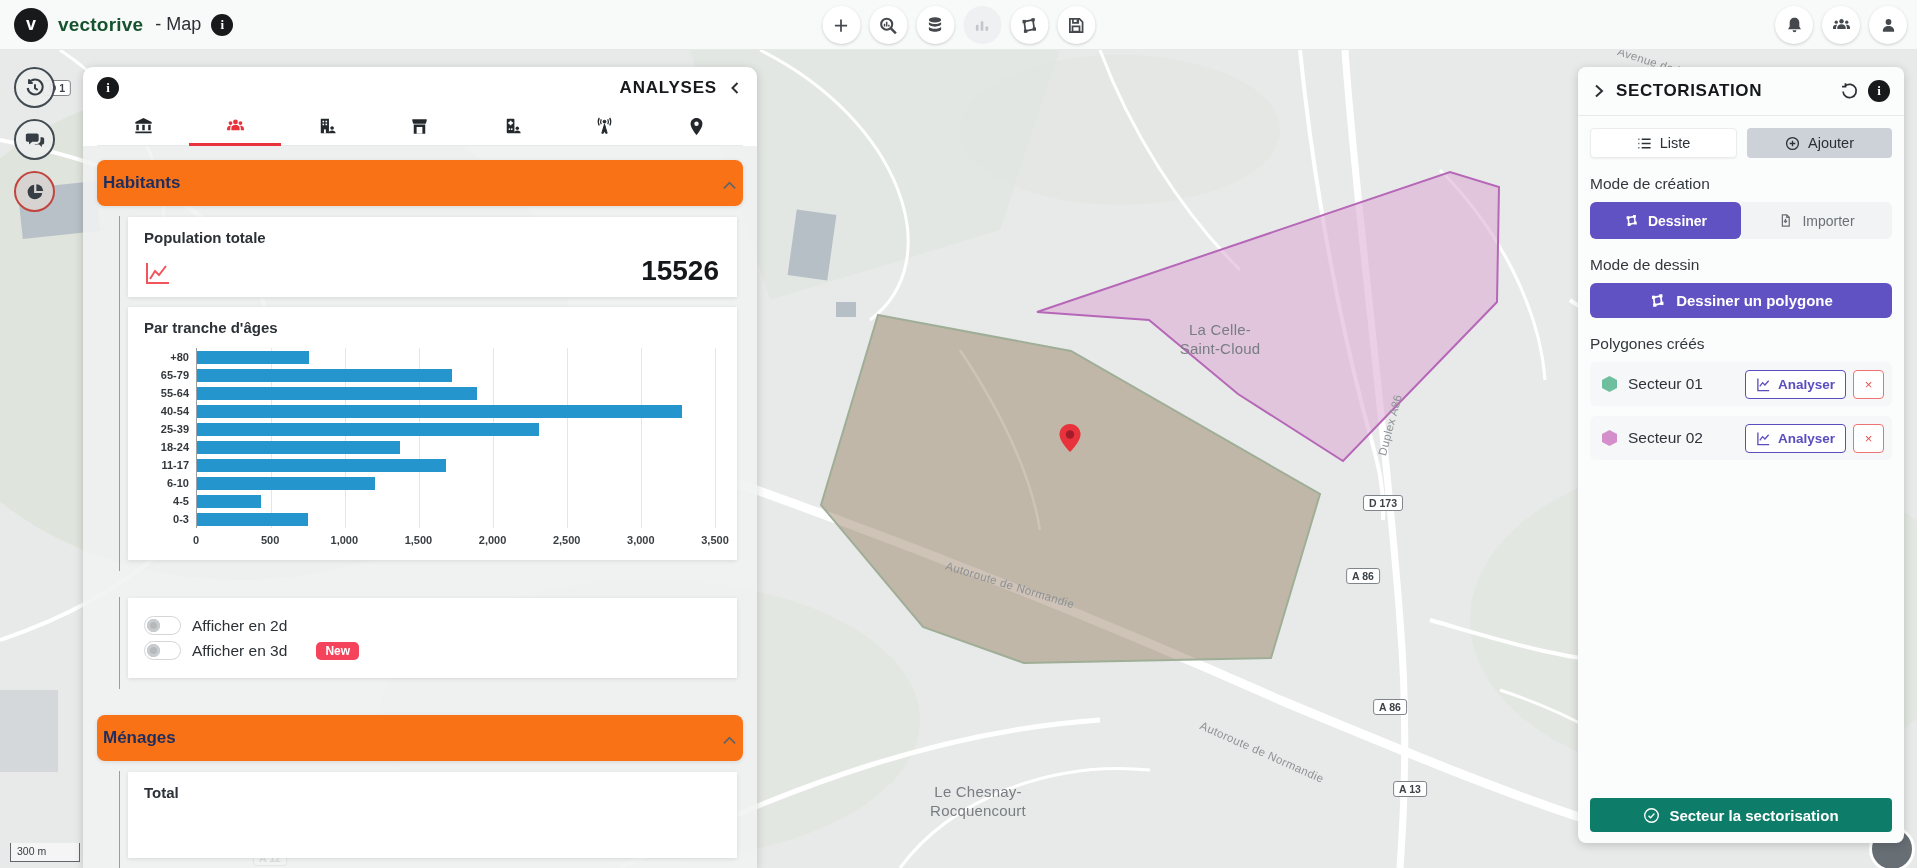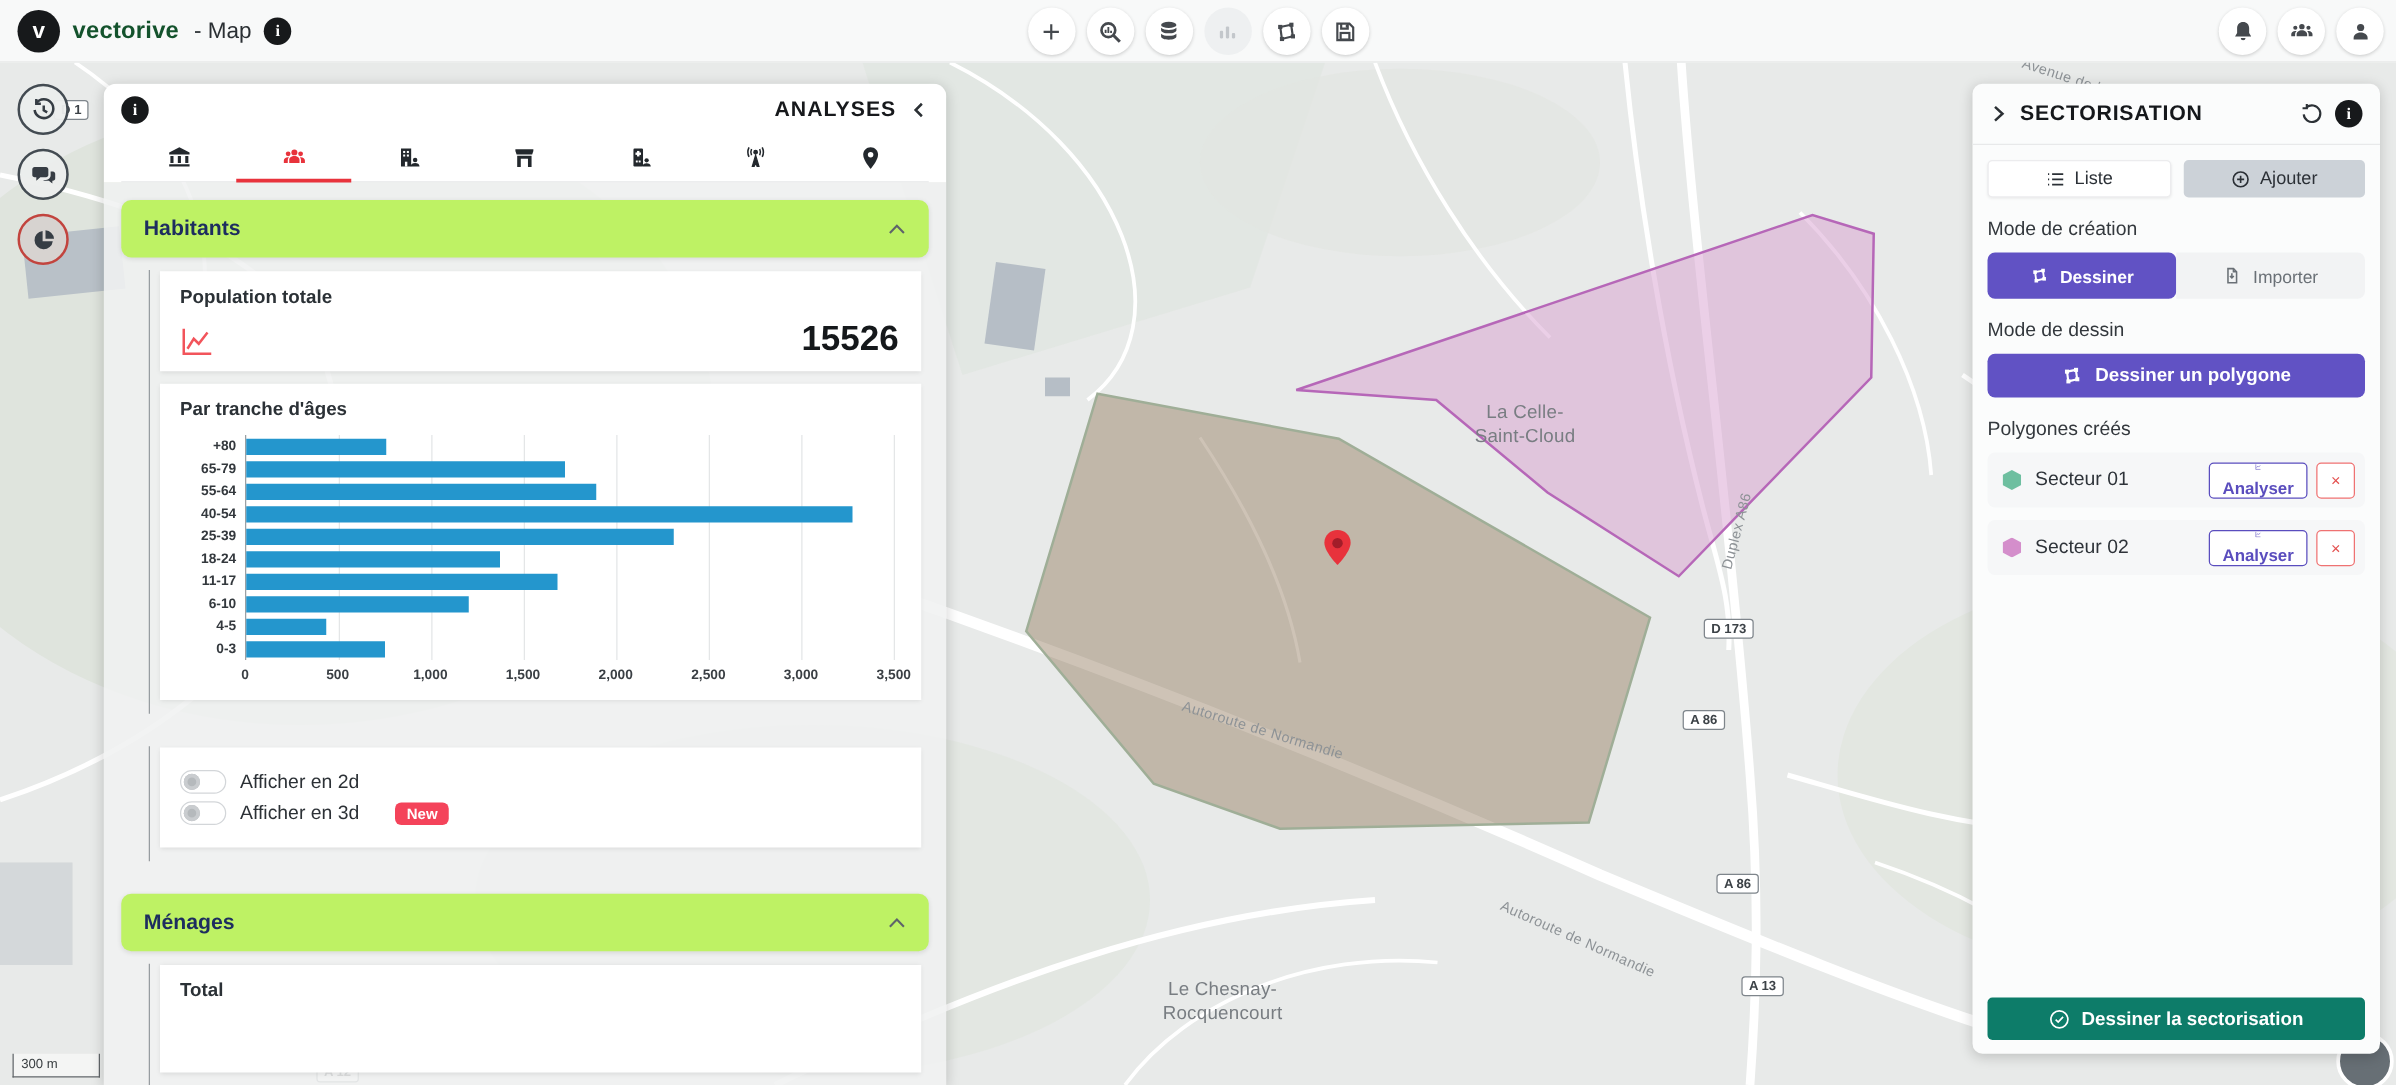--- a/index.html
+++ b/index.html
@@ -58,22 +58,22 @@
   #an-title { margin-left:auto; font-size:17px; font-weight:800; color:#17191c; letter-spacing:.8px; }
   .chev { width:16px; height:16px; margin-left:10px; color:#2b3034; }
   #an-tabs { display:flex; margin-top:8px; border-bottom:1px solid #e6e8e9; }
   .an-tab { flex:1; display:flex; align-items:center; justify-content:center; height:38px;
     color:#23282d; cursor:pointer; position:relative; }
   .an-tab svg { width:23px; height:23px; }
   .an-tab.active { color:#e8333c; }
   .an-tab.active::after { content:""; position:absolute; left:50%; transform:translateX(-50%);
     bottom:-1px; width:92px; height:3px; background:#e8333c; }
   #an-body { flex:1; background:rgba(240,241,241,.88); padding:14px 14px 0 14px; overflow:hidden; }
-  .section-head { background:#bef264; border-radius:8px; box-shadow:0 1px 4px rgba(0,0,0,.10);
-    padding:13px 18px; display:flex; align-items:center; cursor:pointer; }
+  .section-head { background:#f97316; border-radius:8px; box-shadow:0 1px 4px rgba(0,0,0,.10);
+    padding:13px 6px; display:flex; align-items:flex-end; cursor:pointer; }
   .section-head .t { font-size:17px; font-weight:800; color:#1d2d5f; }
   .section-head .sub { font-size:16px; color:#2e343a; margin-left:6px; font-weight:400; }
   .section-head svg { width:15px; height:15px; margin-left:auto; color:#5e646a; }
   .section-body { margin:10px 6px 26px 22px; border-left:1px solid #979da1; padding:1px 0; }
   .card { background:#fff; border-radius:0; box-shadow:0 1px 4px rgba(0,0,0,.10);
     margin:0 0 10px 8px; padding:12px 16px; position:relative; }
   .card-title { font-size:15px; font-weight:700; color:#2b3136; }
   #pop-card { height:80px; }
   #pop-icon { position:absolute; left:16px; bottom:12px; color:#f2545b; width:28px; height:24px; }
   #pop-value { position:absolute; right:18px; bottom:10px; font-size:28px; font-weight:800; color:#15181b; }
@@ -128,21 +128,21 @@
   #btn-poly { width:100%; height:35px; background:#6152c4; color:#fff; border:none;
     border-radius:6px; font-size:15px; font-weight:700; display:flex; align-items:center;
     justify-content:center; gap:10px; cursor:pointer; font-family:inherit; }
   #btn-poly svg { width:17px; height:17px; }
   .poly-row { background:#f6f7f8; border-radius:6px; height:44px; display:flex;
     align-items:center; padding:0 8px 0 12px; margin-bottom:10px; }
   .hex { width:15px; height:16px; clip-path:polygon(50% 0,100% 25%,100% 75%,50% 100%,0 75%,0 25%); }
   .poly-name { font-size:15.5px; color:#2e3339; margin-left:11px; }
   .btn-analyser { margin-left:auto; height:29px; background:#fff; border:1px solid #5a4dbe;
     color:#5a4dbe; border-radius:4px; font-size:13.5px; font-weight:700; display:flex;
-    align-items:center; gap:7px; padding:0 10px; cursor:pointer; font-family:inherit;flex-direction:column; }
+    align-items:center; gap:7px; padding:0 10px; cursor:pointer; font-family:inherit; }
   .btn-analyser svg { width:15px; height:15px; }
   .btn-del { width:31px; height:29px; margin-left:7px; background:#fff; border:1px solid #ef7272;
     color:#e4504f; border-radius:4px; font-size:13px; display:flex; align-items:center;
     justify-content:center; cursor:pointer; }
   #btn-valider { position:absolute; left:12px; right:12px; bottom:11px; height:34px;
     background:#0d7c69; color:#fff; border:none; border-radius:4px; font-size:15px;
     font-weight:700; display:flex; align-items:center; justify-content:center; gap:9px;
     cursor:pointer; font-family:inherit; }
   #btn-valider svg { width:17px; height:17px; }
 
@@ -603,18 +603,18 @@
             <button class="btn-del">×</button>
           </div>
         </div>
     </div>
 
     <button id="btn-valider">
       <svg viewBox="0 0 20 20" fill="none" stroke="currentColor">
         <circle cx="10" cy="10" r="8" stroke-width="1.6"></circle>
         <path d="M6.5 10.2l2.4 2.4 4.6-5" stroke-width="1.6"></path>
       </svg>
-      <span>Dessiner la sectorisation</span>
+      <span>Secteur la sectorisation</span>
     </button>
   </div>
 
   <div id="corner-circle"></div>
 </div>
 
 </body></html>

